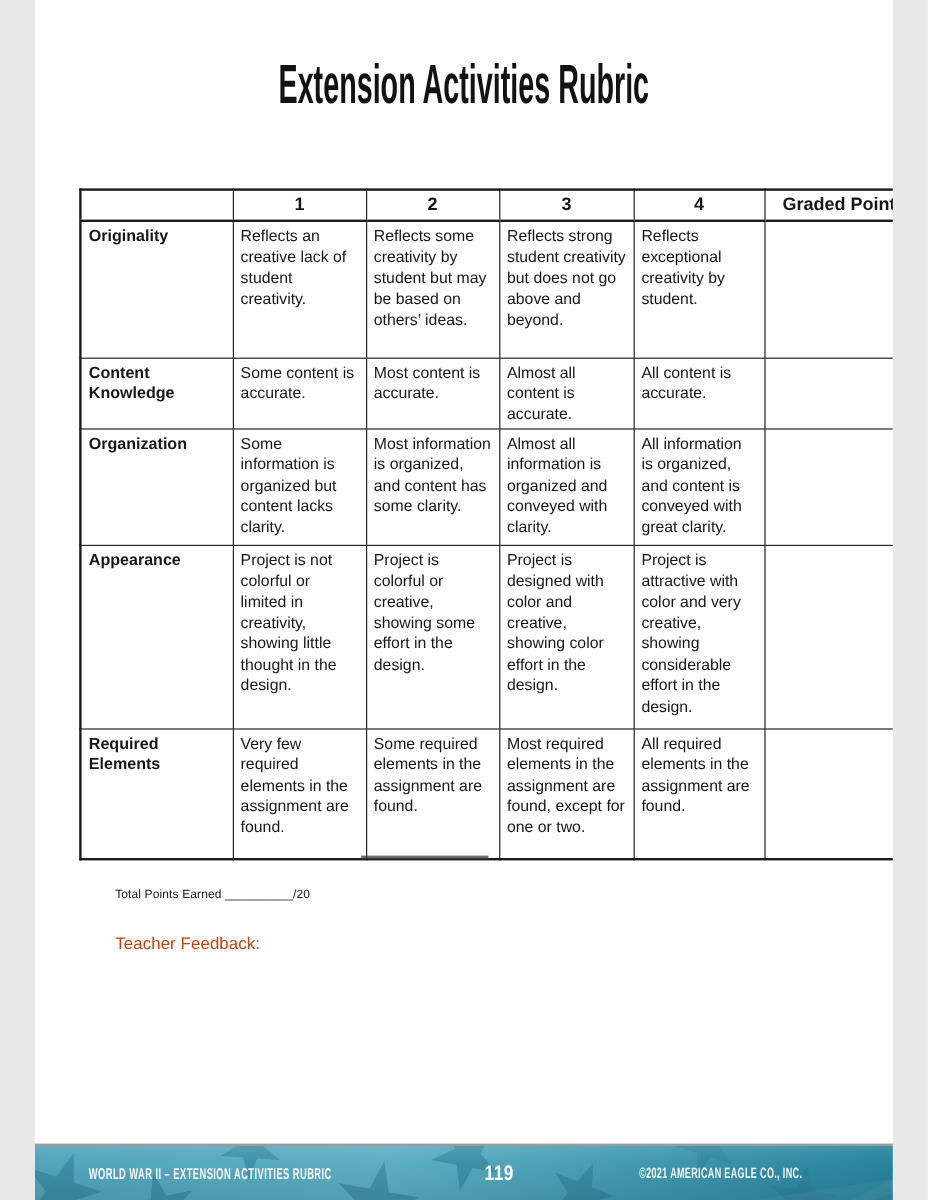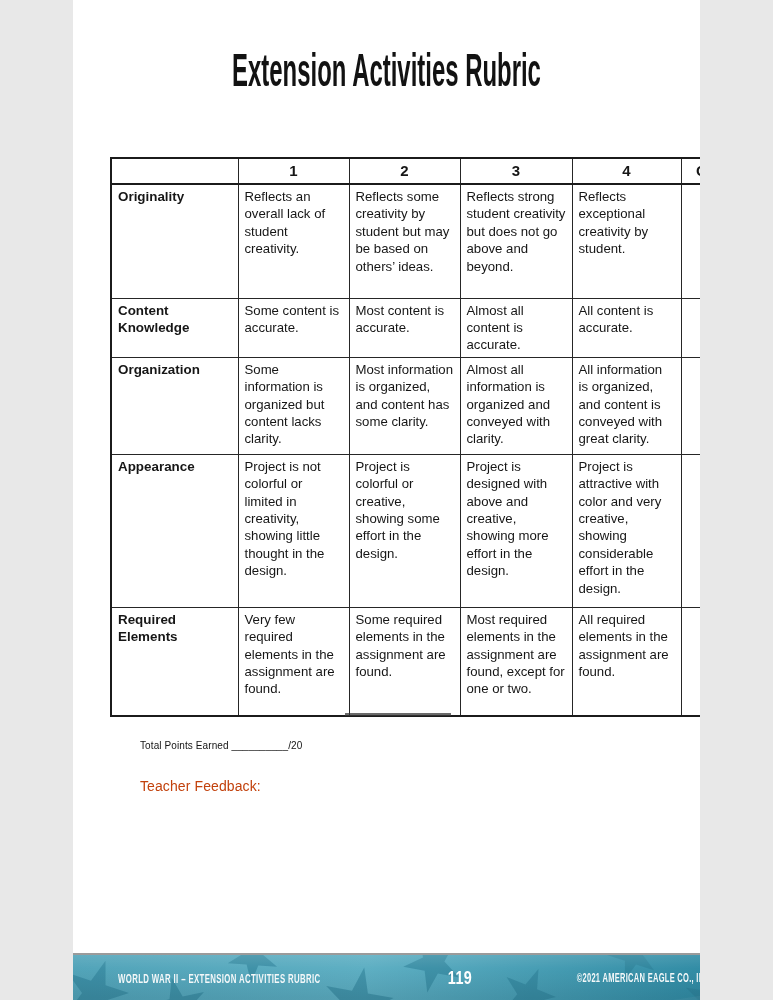--- a/index.html
+++ b/index.html
@@ -1,19 +1,19 @@
 <!DOCTYPE html>
 <html><head>
 <meta charset="utf-8">
 <style>
   * { margin:0; padding:0; box-sizing:border-box; }
   html,body { background:#e8e8e8; }
   .page {
     position:relative;
-    width:627px; height:1000px;
+    width:715px; height:1000px;
     margin:0 auto;
     background:#ffffff;
     overflow:hidden;
     font-family:"Liberation Sans", sans-serif;
     color:#111;
   }
   
   .title {
     position:absolute; top:46px; left:0; width:100%;
     text-align:center;
@@ -125,21 +125,21 @@
         <th>1</th>
         <th>2</th>
         <th>3</th>
         <th>4</th>
         <th>Graded Points</th>
       </tr>
     </thead>
     <tbody>
       <tr style="height:114px;">
         <td class="row-label">Originality</td>
-        <td>Reflects an overall lack of student creativity.</td>
+        <td>Reflects an creative lack of student creativity.</td>
         <td>Reflects some creativity by student but may be based on others’ ideas.</td>
         <td>Reflects strong student creativity but does not go above and beyond.</td>
         <td>Reflects exceptional creativity by student.</td>
         <td class="graded"></td>
       </tr>
       <tr style="height:56px;">
         <td class="row-label">Content Knowledge</td>
         <td>Some content is accurate.</td>
         <td>Most content is accurate.</td>
         <td>Almost all content is accurate.</td>
@@ -151,21 +151,21 @@
         <td>Some information is organized but content lacks clarity.</td>
         <td>Most information is organized, and content has some clarity.</td>
         <td>Almost all information is organized and conveyed with clarity.</td>
         <td>All information is organized, and content is conveyed with great clarity.</td>
         <td class="graded"></td>
       </tr>
       <tr style="height:153px;">
         <td class="row-label">Appearance</td>
         <td>Project is not colorful or limited in creativity, showing little thought in the design.</td>
         <td>Project is colorful or creative, showing some effort in the design.</td>
-        <td>Project is designed with above and creative, showing more effort in the design.</td>
+        <td>Project is designed with color and creative, showing color effort in the design.</td>
         <td>Project is attractive with color and very creative, showing considerable effort in the design.</td>
         <td class="graded"></td>
       </tr>
       <tr style="height:109px;">
         <td class="row-label">Required Elements</td>
         <td>Very few required elements in the assignment are found.</td>
         <td>Some required elements in the assignment are found.</td>
         <td>Most required elements in the assignment are found, except for one or two.</td>
         <td>All required elements in the assignment are found.</td>
         <td class="graded"></td>

